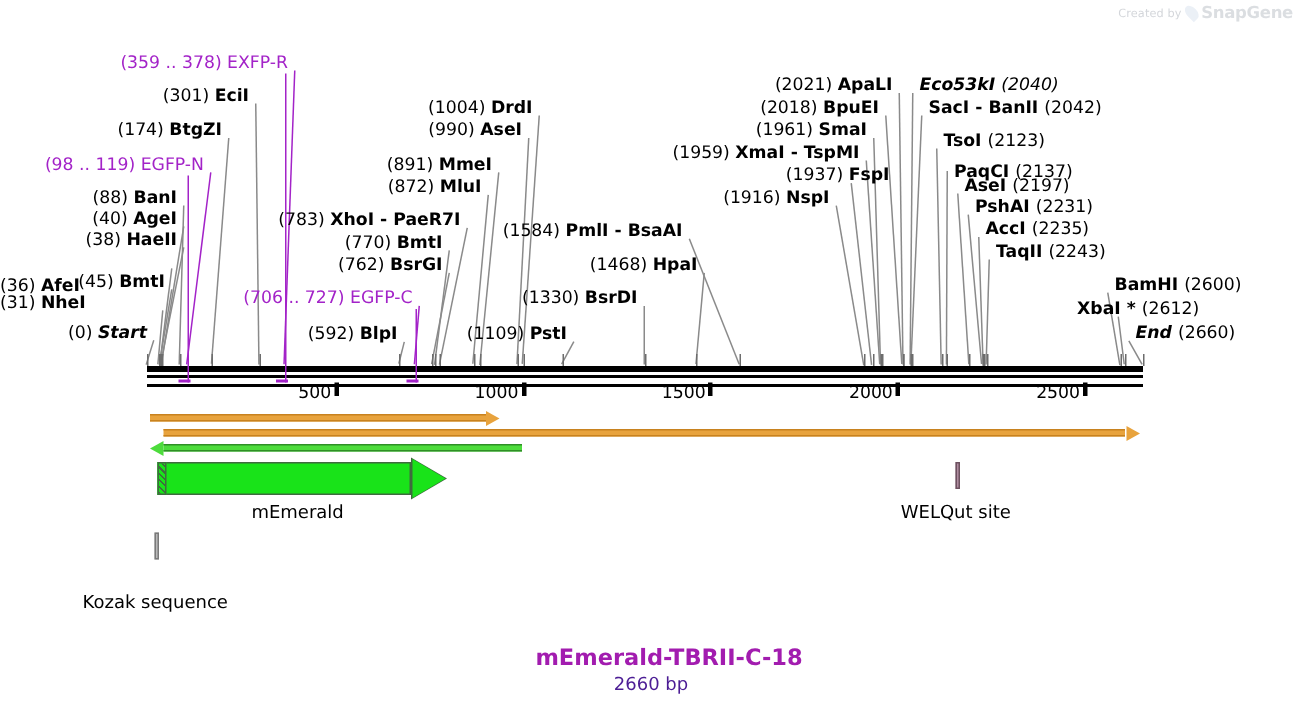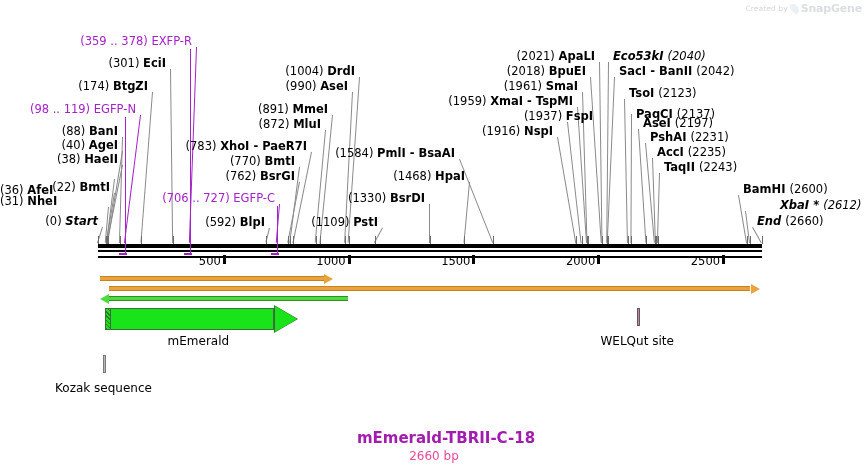--- a/index.html
+++ b/index.html
@@ -118,21 +118,21 @@
   }
   .site-mark.grey { background:#b9b9b9; border-color:#7a7a7a; }
 
   
   .title {
     position:absolute; left:0; width:868px; text-align:center;
     font-size:15px; font-weight:700; color:#a21caf;margin-left:12px;
   }
   .subtitle {
     position:absolute; left:0; width:868px; text-align:center;
-    font-size:12px; color:#ec4899;
+    font-size:12px; color:#4c1d95;
   }
 </style>
 </head>
 <body>
 
 <div id="stage">
 
   <div class="watermark">
     <span class="wm-created">Created by</span>
     <span class="wm-drop"></span>
@@ -187,21 +187,21 @@
     </div>
   <div id="labels-layer">
       <div class="lbl purple" style="top: 35px; left: 0px; width: 192px; text-align: right;"><span class="pos">(359 .. 378) </span><span class="name">EXFP-R</span></div>
       <div class="lbl" style="top: 57px; left: 0px; width: 166px; text-align: right;"><span class="pos">(301) </span><span class="name">EciI</span></div>
       <div class="lbl" style="top: 80px; left: 0px; width: 148px; text-align: right;"><span class="pos">(174) </span><span class="name">BtgZI</span></div>
       <div class="lbl purple" style="top: 103px; left: 0px; width: 136px; text-align: right;"><span class="pos">(98 .. 119) </span><span class="name">EGFP-N</span></div>
       <div class="lbl" style="top: 125px; left: 0px; width: 118px; text-align: right;"><span class="pos">(88) </span><span class="name">BanI</span></div>
       <div class="lbl" style="top: 139px; left: 0px; width: 118px; text-align: right;"><span class="pos">(40) </span><span class="name">AgeI</span></div>
       <div class="lbl" style="top: 153px; left: 0px; width: 118px; text-align: right;"><span class="pos">(38) </span><span class="name">HaeII</span></div>
       <div class="lbl" style="top: 184px; left: 0px; width: 110px; text-align: left;"><span class="pos">(36) </span><span class="name">AfeI</span></div>
-      <div class="lbl" style="top: 181px; left: 0px; width: 110px; text-align: right;"><span class="pos">(22) </span><span class="name">BmtI</span></div>
+      <div class="lbl" style="top: 181px; left: 0px; width: 110px; text-align: right;"><span class="pos">(45) </span><span class="name">BmtI</span></div>
       <div class="lbl" style="top: 195px; left: 0px; width: 104px; text-align: left;"><span class="pos">(31) </span><span class="name">NheI</span></div>
       <div class="lbl" style="top: 215px; left: 0px; width: 98px; text-align: right;"><span class="pos">(0) </span><span class="ital">Start</span></div>
       <div class="lbl" style="top: 65px; left: 0px; width: 355px; text-align: right;"><span class="pos">(1004) </span><span class="name">DrdI</span></div>
       <div class="lbl" style="top: 80px; left: 0px; width: 348px; text-align: right;"><span class="pos">(990) </span><span class="name">AseI</span></div>
       <div class="lbl" style="top: 103px; left: 0px; width: 328px; text-align: right;"><span class="pos">(891) </span><span class="name">MmeI</span></div>
       <div class="lbl" style="top: 118px; left: 0px; width: 321px; text-align: right;"><span class="pos">(872) </span><span class="name">MluI</span></div>
       <div class="lbl" style="top: 140px; left: 0px; width: 307px; text-align: right;"><span class="pos">(783) </span><span class="name">XhoI  -  PaeR7I</span></div>
       <div class="lbl" style="top: 155px; left: 0px; width: 295px; text-align: right;"><span class="pos">(770) </span><span class="name">BmtI</span></div>
       <div class="lbl" style="top: 170px; left: 0px; width: 295px; text-align: right;"><span class="pos">(762) </span><span class="name">BsrGI</span></div>
       <div class="lbl purple" style="top: 192px; left: 0px; width: 275px; text-align: right;"><span class="pos">(706 .. 727) </span><span class="name">EGFP-C</span></div>
@@ -218,21 +218,21 @@
       <div class="lbl" style="top: 125px; left: 0px; width: 553px; text-align: right;"><span class="pos">(1916) </span><span class="name">NspI</span></div>
       <div class="lbl" style="top: 50px; left: 613px; font-style: italic;"><span class="name">Eco53kI  </span><span class="pos">(2040)</span></div>
       <div class="lbl" style="top: 65px; left: 619px;"><span class="name">SacI  -  BanII  </span><span class="pos">(2042)</span></div>
       <div class="lbl" style="top: 87px; left: 629px;"><span class="name">TsoI  </span><span class="pos">(2123)</span></div>
       <div class="lbl" style="top: 108px; left: 636px;"><span class="name">PaqCI  </span><span class="pos">(2137)</span></div>
       <div class="lbl" style="top: 117px; left: 643px;"><span class="name">AseI  </span><span class="pos">(2197)</span></div>
       <div class="lbl" style="top: 131px; left: 650px;"><span class="name">PshAI  </span><span class="pos">(2231)</span></div>
       <div class="lbl" style="top: 146px; left: 657px;"><span class="name">AccI  </span><span class="pos">(2235)</span></div>
       <div class="lbl" style="top: 161px; left: 664px;"><span class="name">TaqII  </span><span class="pos">(2243)</span></div>
       <div class="lbl" style="top: 183px; left: 743px;"><span class="name">BamHI  </span><span class="pos">(2600)</span></div>
-      <div class="lbl" style="top: 199px; left: 780px; font-style: italic;"><span class="name">XbaI *  </span><span class="pos">(2612)</span></div>
+      <div class="lbl" style="top: 199px; left: 718px;"><span class="name">XbaI *  </span><span class="pos">(2612)</span></div>
       <div class="lbl" style="top: 215px; left: 757px;"><span class="ital">End  </span><span class="pos">(2660)</span></div>
     </div>
 
   <div class="backbone"></div>
   <div class="backbone-gap"></div>
   <div id="cuts-layer">
       <div class="cut" style="left: 173.137px; top: 236px; height: 8px;"></div>
       <div class="cut" style="left: 141.435px; top: 236px; height: 8px;"></div>
       <div class="cut" style="left: 119.967px; top: 236px; height: 8px;"></div>
       <div class="cut" style="left: 107.985px; top: 236px; height: 8px;"></div>
@@ -311,18 +311,18 @@
         <div class="body" style="width: 168.211px;"></div>
         <div class="head" style="left: 169.211px; border-top-width: 13px; border-bottom-width: 13px; border-left-width: 22px; top: -2px;"></div>
         <div class="tail-hatch"></div>
       </div>
       <div class="feat-lbl" style="left: 167.594px; top: 334px;">mEmerald</div>
     </div>
   <div id="sites-layer">
       <div class="site-mark" style="left: 637.188px; top: 308px; height: 18px;"></div>
       <div class="feat-lbl" style="top: 334px; left: 0px; width: 1274.38px; text-align: center;">WELQut site</div>
       <div class="site-mark grey" style="left: 103.492px; top: 355px; height: 18px;"></div>
-      <div class="feat-lbl" style="top: 381px; left: 0px; width: 206.983px; text-align: center;">Kozak sequence</div>
+      <div class="feat-lbl" style="top: 394px; left: 0px; width: 206.983px; text-align: center;">Kozak sequence</div>
     </div>
 
   <div class="title" style="top:429px;">mEmerald-TBRII-C-18</div>
   <div class="subtitle" style="top:449px;">2660 bp</div>
 </div>
 
 </body></html>

